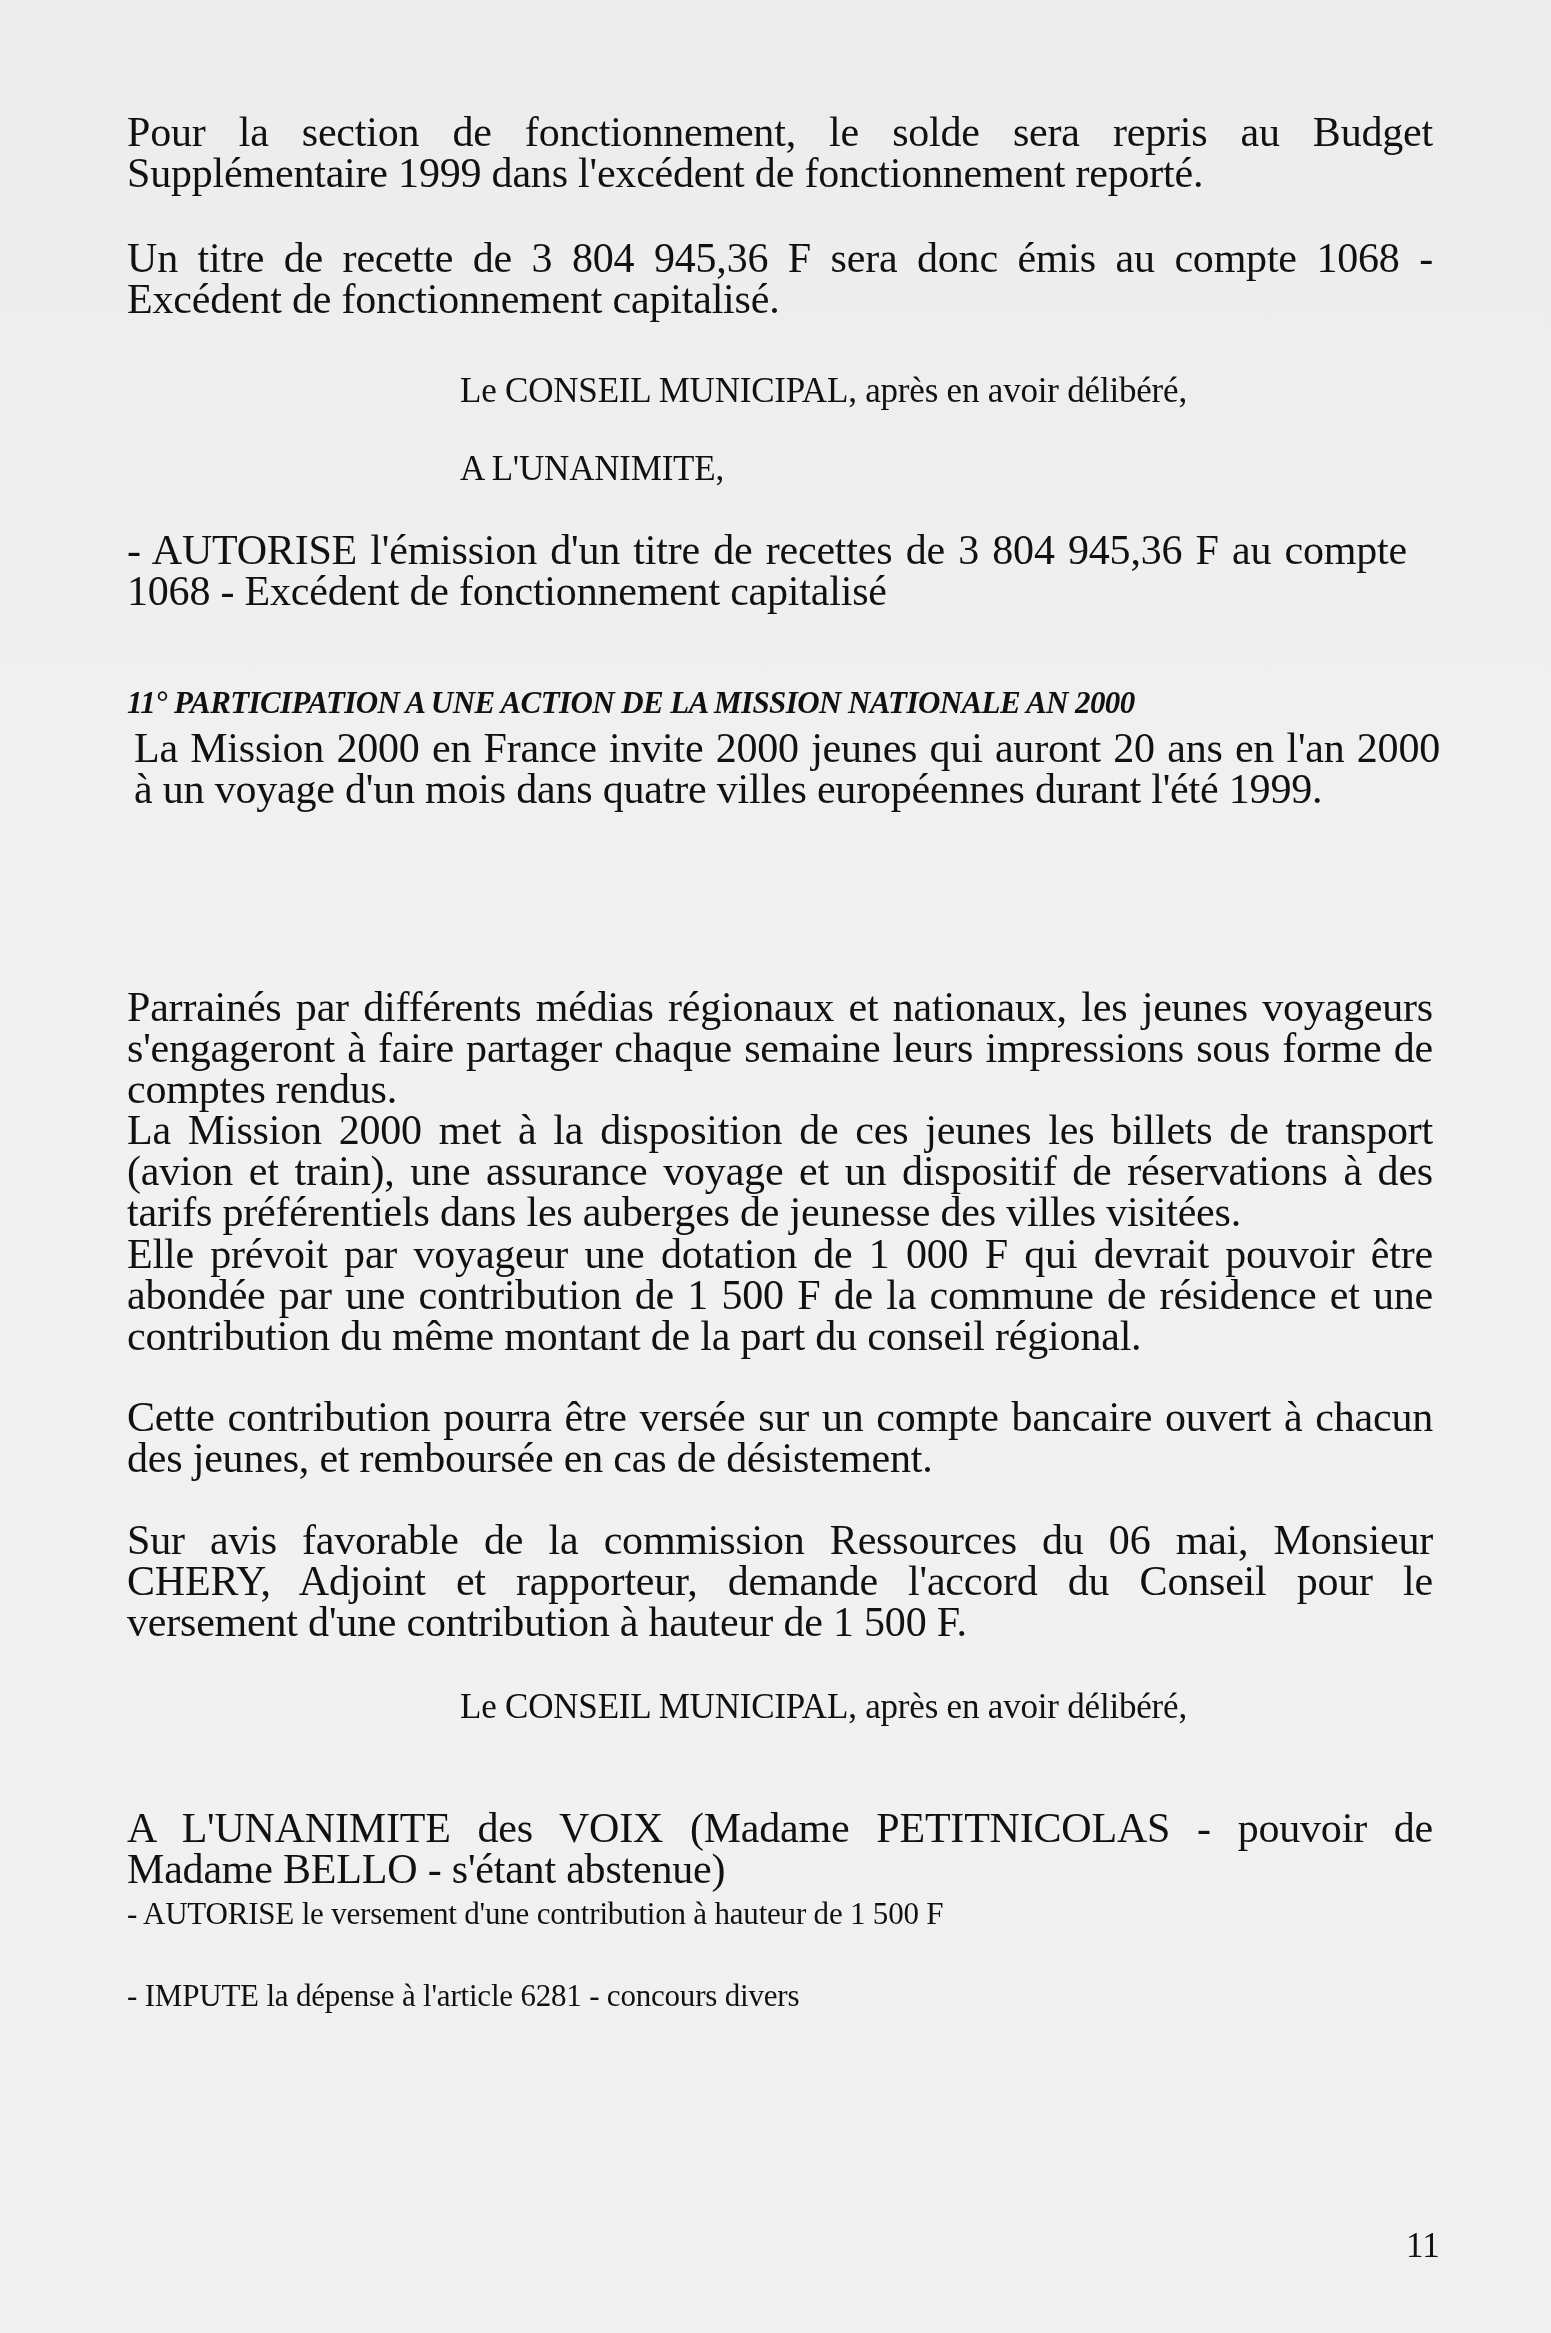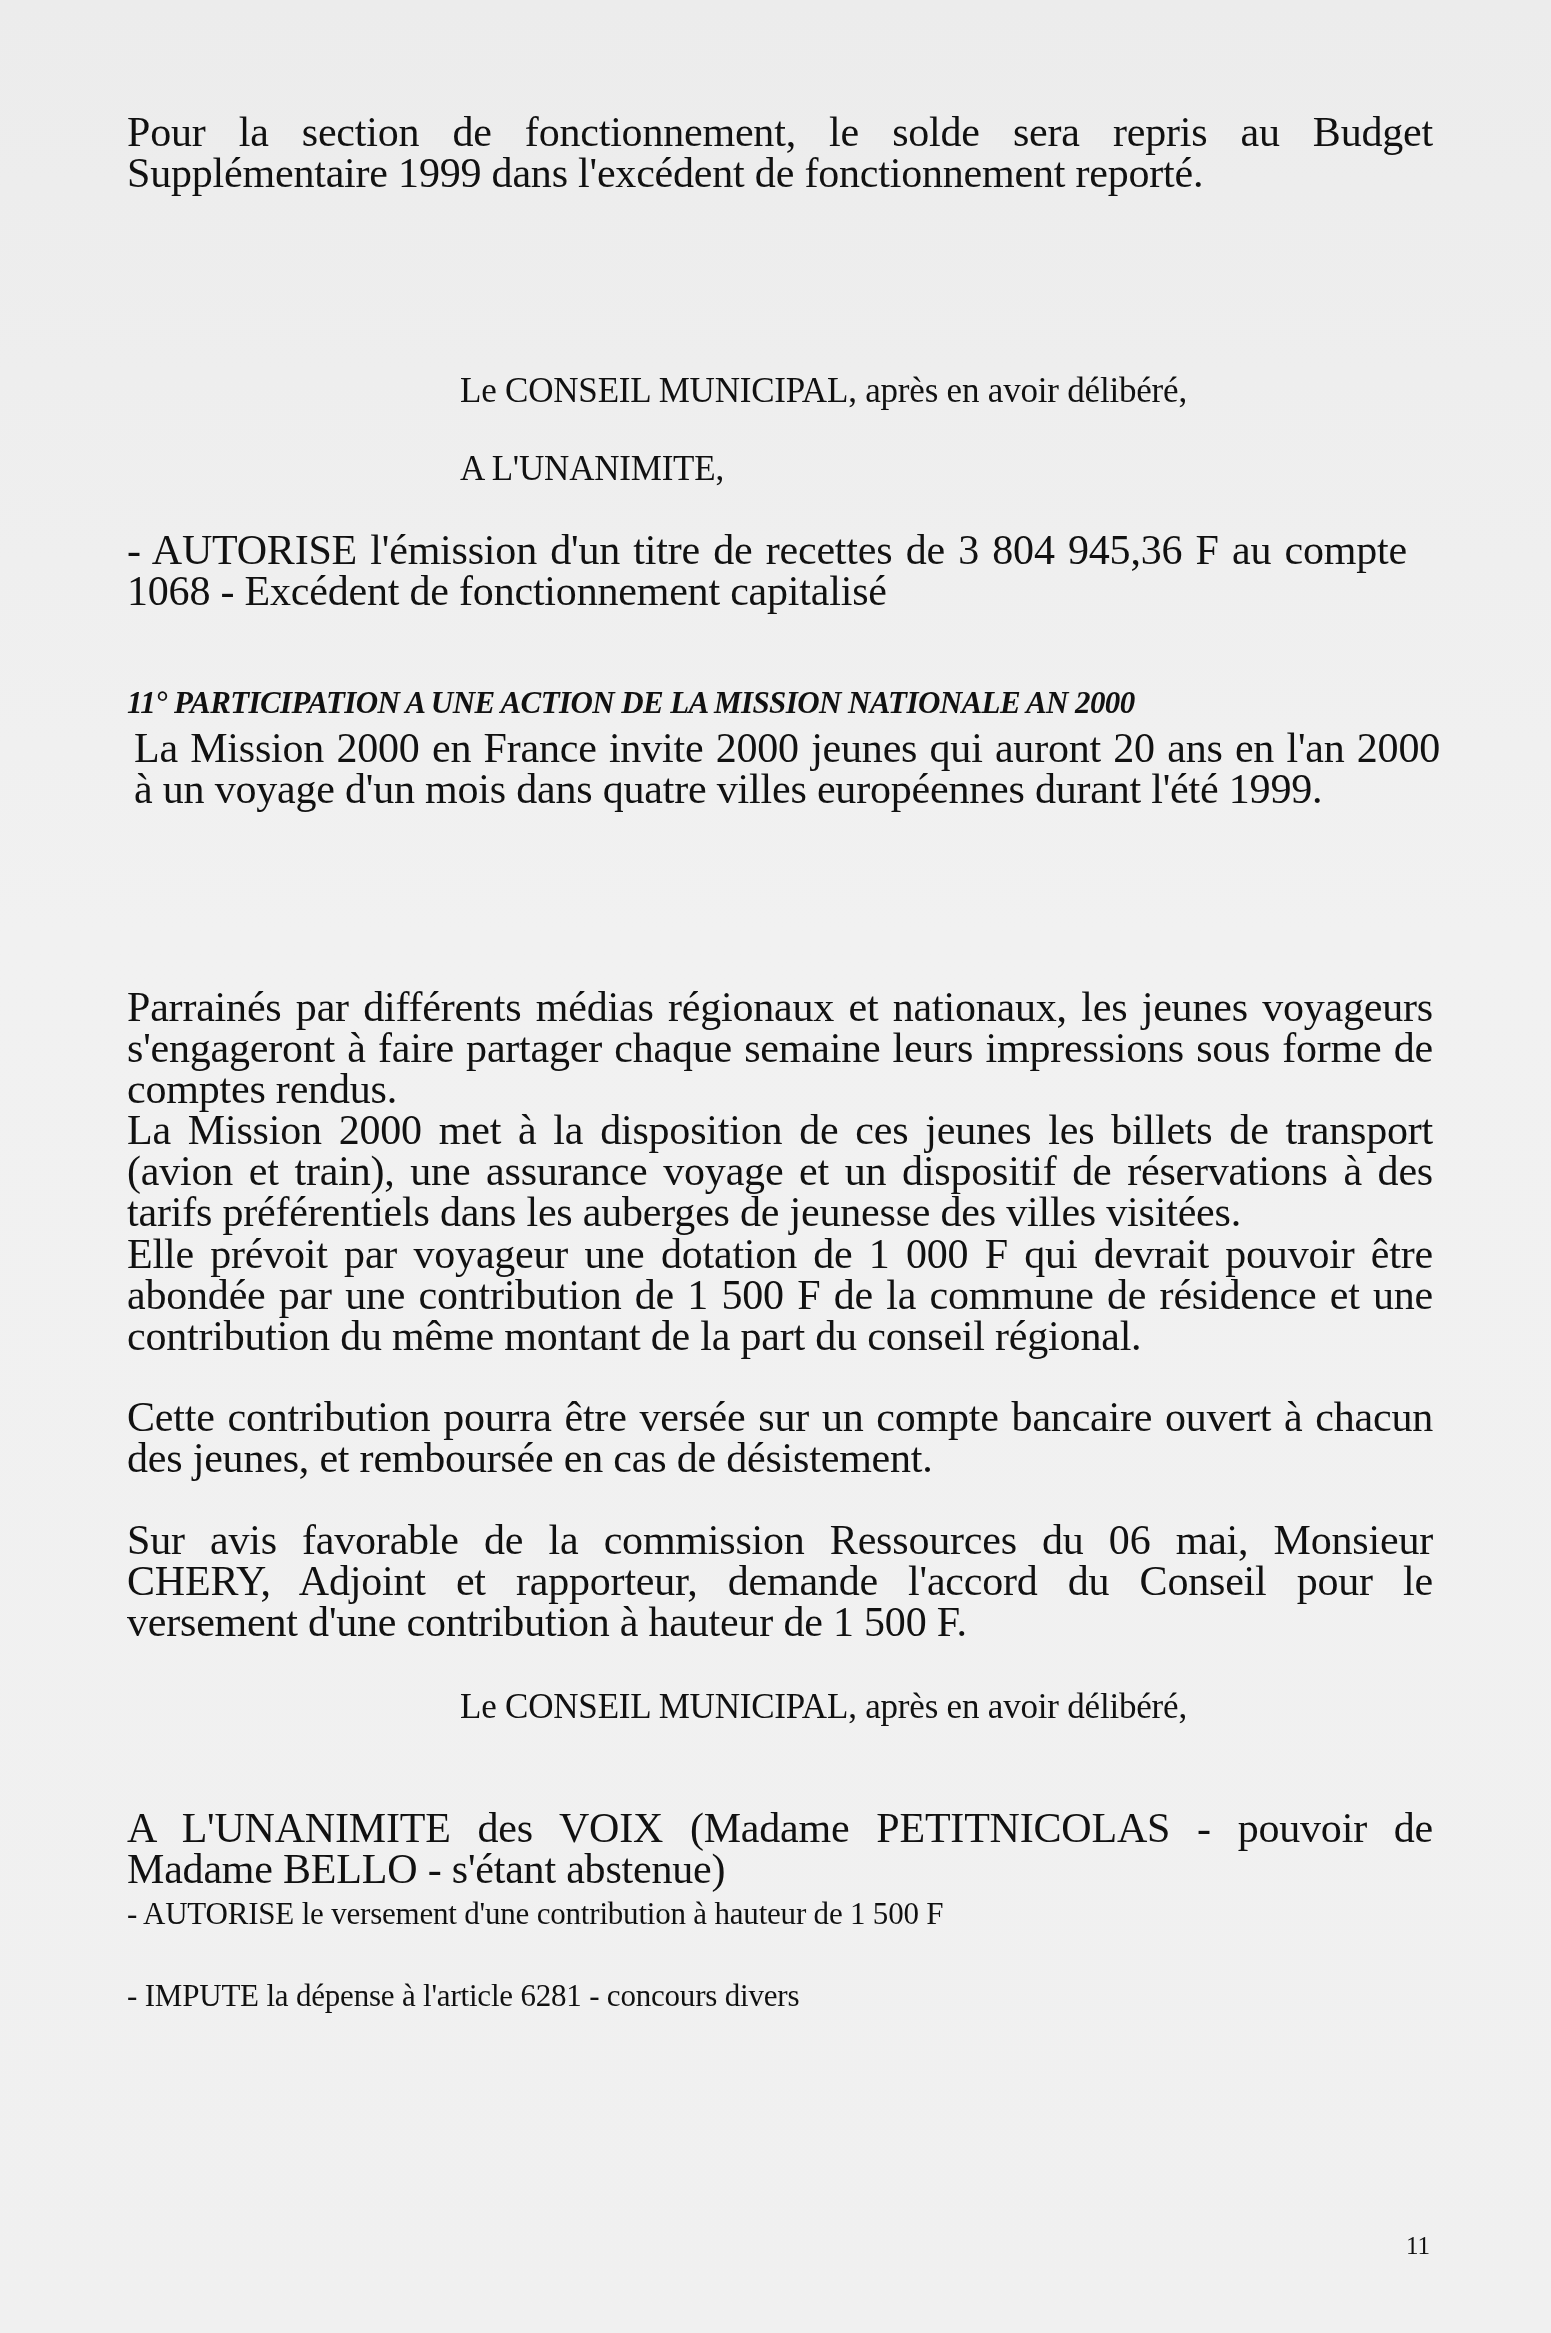--- a/index.html
+++ b/index.html
@@ -50,41 +50,44 @@
     line-height: 41px;
     font-weight: bold;
     font-style: italic;
     white-space: nowrap;
     letter-spacing: -0.6px;
   }
   .page-number {
     position: absolute;
     left: 1406px;
     top: 2228px;
-    font-size: 25px;
+    font-size: 35px;
     line-height: 36px;
   }
   .single {
     position: absolute;
     left: 127px;
     font-size: 31px;
     line-height: 41px;
     white-space: nowrap;
     letter-spacing: -0.2px;
   }
 </style>
 </head>
 <body>
 
 <div class="page">
 
   <div class="block" style="top:112px;">
     <p>Pour la section de fonctionnement, le solde sera repris au Budget Supplémentaire 1999 dans l'excédent de fonctionnement reporté.</p>
   </div>
 
+  <div class="block" style="top:238px;">
+    <p>Un titre de recette de 3 804 945,36 F sera donc émis au compte 1068 - Excédent de fonctionnement capitalisé.</p>
+  </div>
 
   <div class="centered" style="top:370px;">Le CONSEIL MUNICIPAL, après en avoir délibéré,</div>
 
   <div class="centered" style="top:448px;">A L'UNANIMITE,</div>
 
   <div class="block" style="top:530px; width:1280px;">
     <p>- AUTORISE l'émission d'un titre de recettes de 3 804 945,36 F au compte 1068 - Excédent de fonctionnement capitalisé</p>
   </div>
 
   <div class="heading" style="top:658px;margin-top:24px;">11° PARTICIPATION A UNE ACTION DE LA MISSION NATIONALE AN 2000</div>

